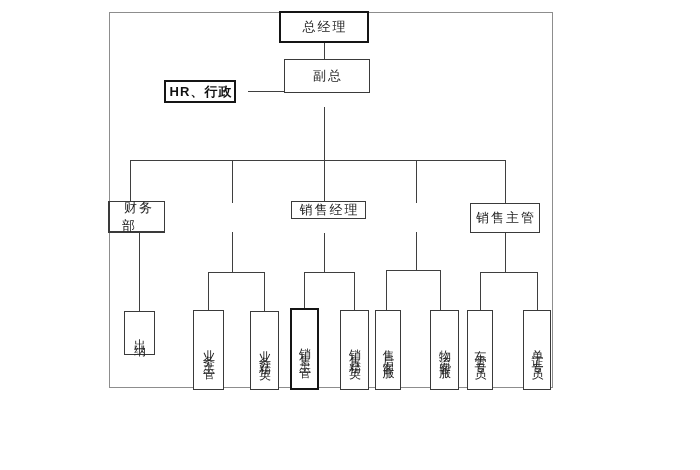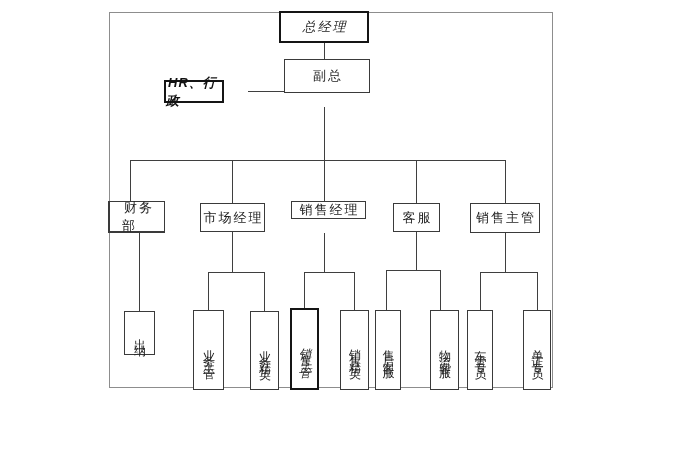--- a/index.html
+++ b/index.html
@@ -25,21 +25,21 @@
     border: 1px solid #3a3a3a;
     display: flex;
     align-items: center;
     justify-content: center;
     color: #222222;
     font-size: 13px;
     letter-spacing: 2px;
     text-indent: 2px;
     z-index: 2;
   }
-  .node.b2 { border-width: 2px; border-color: #151515; font-style: italic; }
+  .node.b2 { border-width: 2px; border-color: #151515; }
   .node.fin { border-left-width: 2px; border-bottom-width: 2px; padding-left: 12px; }
   .node.v {
     writing-mode: vertical-rl;
     text-orientation: upright;
     font-size: 12px;
     letter-spacing: 6px;
     text-indent: 0;
     padding-top: 4px;
   }
   .node.hr {
@@ -88,26 +88,24 @@
   <div class="vl" style="left:440px;top:270px;height:40px"></div>
 
   <div class="vl" style="left:505px;top:233px;height:39px"></div>
   <div class="hl" style="left:480px;top:272px;width:57px"></div>
   <div class="vl" style="left:480px;top:272px;height:38px"></div>
   <div class="vl" style="left:537px;top:272px;height:38px"></div>
 
   <div class="node b2" style="left:279px;top:11px;width:90px;height:32px">总经理</div>
 
   <div class="node" style="left:284px;top:59px;width:86px;height:34px">副总</div>
-  <div class="node b2 hr" style="left:164px;top:80px;width:60px;height:23px">HR、行政</div>
+  <div class="node b2 hr" style="left:164px;top:80px;width:72px;height:23px">HR、行政</div>
 
   <div class="node fin" style="left:108px;top:201px;width:57px;height:32px">财务部</div>
-  <div class="node" style="left:200px;top:203px;width:65px;height:29px">市场经理</div>
   <div class="node" style="left:291px;top:201px;width:75px;height:18px">销售经理</div>
-  <div class="node" style="left:393px;top:203px;width:47px;height:29px">客服</div>
   <div class="node" style="left:470px;top:203px;width:70px;height:30px">销售主管</div>
 
   <div class="node v" style="left:124px;top:311px;width:31px;height:44px">出纳</div>
   <div class="node v" style="left:193px;top:310px;width:31px;height:80px">业务主管</div>
   <div class="node v" style="left:250px;top:311px;width:29px;height:79px">业务精英</div>
   <div class="node v b2" style="left:290px;top:308px;width:29px;height:82px">销售主管</div>
   <div class="node v" style="left:340px;top:310px;width:29px;height:80px">销售精英</div>
   <div class="node v" style="left:375px;top:310px;width:26px;height:80px">售后客服</div>
   <div class="node v" style="left:430px;top:310px;width:29px;height:80px">物流客服</div>
   <div class="node v" style="left:467px;top:310px;width:26px;height:80px">车管专员</div>

